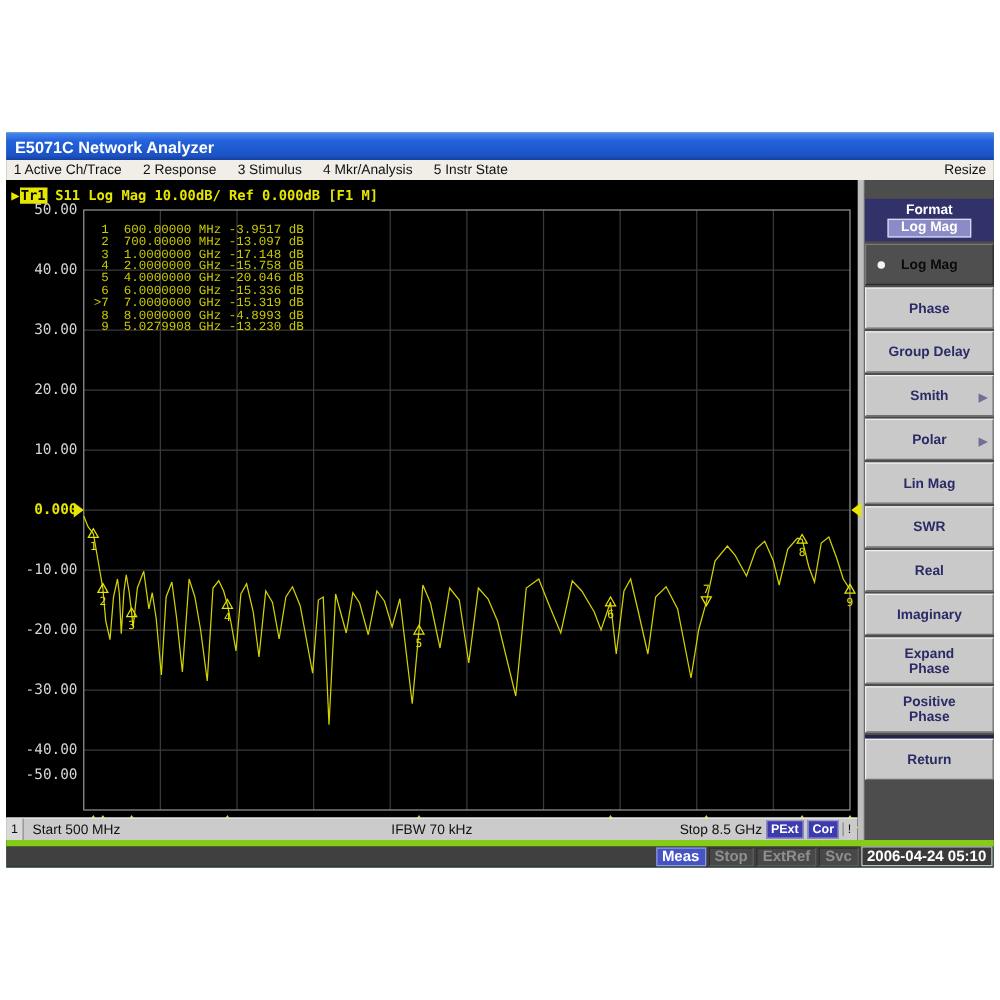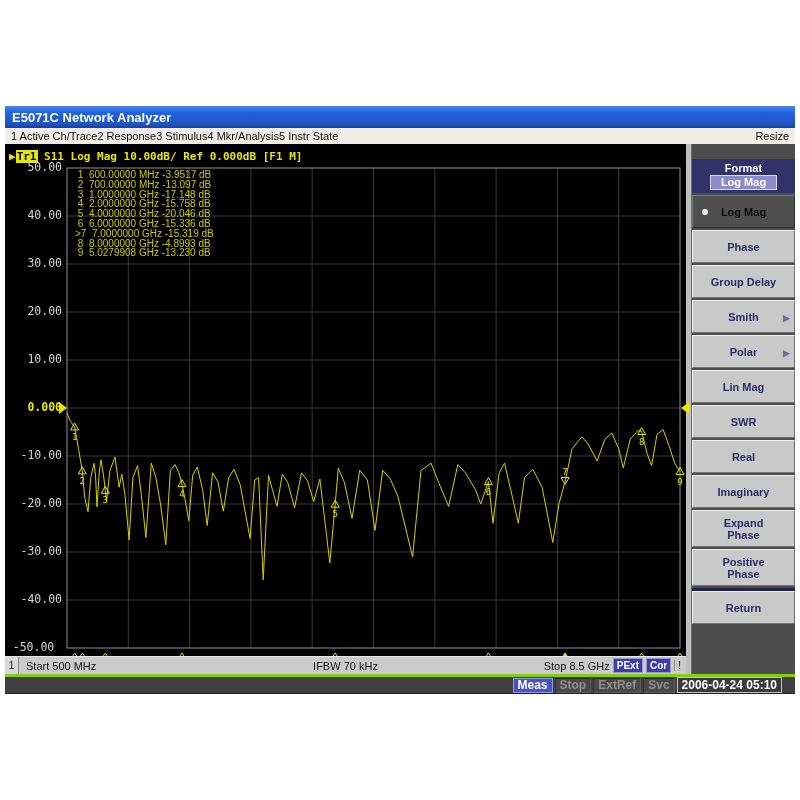--- a/index.html
+++ b/index.html
@@ -7,36 +7,36 @@
          font-family:"Liberation Sans",sans-serif;}
   .window{position:absolute;left:5px;top:106px;width:790px;height:587px;
           display:flex;flex-direction:column;background:#15803d;border-bottom:1px solid #222;}
   
   .titlebar{height:22px;flex:0 0 22px;display:flex;align-items:center;padding-left:7px;
             background:linear-gradient(#4d86ef,#2263dd 30%,#1c52c4 85%,#163f9c);
             color:#fff;font-size:13px;font-weight:bold;}
   
   .menubar{height:16px;flex:0 0 16px;background:#f1eee8;display:flex;align-items:center;
            font-size:11px;color:#111;padding:0 6px;}
-  .menubar .items{display:flex;flex:1;}
+  .menubar .items{display:flex;gap:17px;flex:1;}
   .menu-item{cursor:default;}
   .menu-resize{margin-left:auto;}
   
   .mainrow{flex:1;display:flex;background:#000;min-height:0;}
   .leftpane{position:relative;width:681px;flex:0 0 681px;background:#000;}
   .trace-header{position:absolute;left:4px;top:6px;font-family:"DejaVu Sans Mono",monospace;
                 font-size:11px;font-weight:bold;color:#e6e600;white-space:pre;}
   .trace-header .tr-arrow{color:#e6e600;}
   .trace-header .tr-name{background:#e6e600;color:#000;padding:0 1px;}
   .ylabels{position:absolute;left:0;top:0;width:57px;height:100%;}
   .ylab{position:absolute;right:0;width:57px;text-align:right;font-family:"DejaVu Sans Mono",monospace;
         font-size:11.5px;color:#d6d6d6;line-height:15px;height:15px;}
   .ylab.ref{color:#e6e600;font-weight:bold;}
   .plotsvg{position:absolute;left:54px;top:24px;overflow:visible;}
-  .mkr-table{position:absolute;left:70px;top:26px;font-family:Liberation Sans, sans-serif;
+  .mkr-table{position:absolute;left:70px;top:36px;font-family:Liberation Mono, monospace;
              font-size:10px;line-height:9.8px;color:#c9c900;white-space:pre;}
   
   .chanbar{position:absolute;left:0;bottom:0;width:100%;height:17px;background:#cbcbcb;
            border-top:1px solid #e8e8e8;display:flex;align-items:center;font-size:11px;color:#111;}
   .ch-num{width:13px;height:100%;display:flex;align-items:center;justify-content:center;
           background:#d9d9d9;border-right:1px solid #8a8a8a;font-size:10px;}
   .ch-start{margin-left:7px;}
   .ch-ifbw{position:absolute;left:0;right:0;text-align:center;}
   .ch-right{margin-left:auto;display:flex;align-items:center;gap:3px;padding-right:2px;z-index:1;}
   .ch-box{background:#3c3cae;color:#fff;font-size:10px;font-weight:bold;padding:0 3px;
@@ -58,23 +58,23 @@
        display:flex;flex-direction:column;align-items:center;justify-content:center;
        color:#2a2a66;font-size:11px;font-weight:bold;cursor:pointer;line-height:12px;}
   .btn.twoline{height:35px;}
   .btn.selected{background:#4f4f4f;color:#0a0a0a;border-top:1px solid #7a7a7a;
                 border-left:1px solid #7a7a7a;border-bottom:1px solid #2a2a2a;border-right:1px solid #2a2a2a;}
   .btn.selected .bullet{position:absolute;left:9px;top:50%;margin-top:-3px;width:6px;height:6px;
                         border-radius:50%;background:#f4f4f4;}
   .btn .submenu-arrow{position:absolute;right:4px;top:50%;margin-top:-5px;font-size:9px;color:#707096;}
   .btn.return{margin-top:5px;box-shadow:0 -3px 0 #23234d;}
   
-  .statusbar{height:16px;flex:0 0 16px;background:#404040;border-top:3px solid #84cc16;
+  .statusbar{height:16px;flex:0 0 16px;background:#404040;border-top:5px solid #84cc16;
              display:flex;align-items:center;justify-content:flex-end;gap:2px;
-             font-size:12px;font-weight:bold;padding-right:13px;}
+             font-size:12px;font-weight:bold;padding-right:1px;}
   .st-box{line-height:13px;padding:0 4px;}
   .st-on{background:#4553c4;color:#fff;border:1px solid #8f9ad8;}
   .st-off{color:#8f8f8f;background:#484848;border:1px solid #2e2e2e;border-right-color:#5c5c5c;border-bottom-color:#5c5c5c;}
   .st-date{color:#fff;background:#3a3a3a;border:1px solid #c2c2c2;padding:0 4px;}
 </style>
 </head>
 <body>
 
 <div class="stage">
   <div class="window">
@@ -103,21 +103,21 @@
             <div class="ylab" style="top: 16px;">50.00</div>
             <div class="ylab" style="top: 64px;">40.00</div>
             <div class="ylab" style="top: 112px;">30.00</div>
             <div class="ylab" style="top: 160px;">20.00</div>
             <div class="ylab" style="top: 208px;">10.00</div>
             <div class="ylab ref" style="top: 256px;">0.000</div>
             <div class="ylab" style="top: 304px;">-10.00</div>
             <div class="ylab" style="top: 352px;">-20.00</div>
             <div class="ylab" style="top: 400px;">-30.00</div>
             <div class="ylab" style="top: 448px;">-40.00</div>
-            <div class="ylab" style="top: 496px; text-align: center;">-50.00</div>
+            <div class="ylab" style="top: 468px;">-50.00</div>
           </div>
 
         <svg class="plotsvg" width="630" height="497" viewBox="0 0 630 497">
             <line x1="69.3" y1="0" x2="69.3" y2="480" stroke="#3a3a3a" stroke-width="1"></line>
             <line x1="130.6" y1="0" x2="130.6" y2="480" stroke="#3a3a3a" stroke-width="1"></line>
             <line x1="191.9" y1="0" x2="191.9" y2="480" stroke="#3a3a3a" stroke-width="1"></line>
             <line x1="253.2" y1="0" x2="253.2" y2="480" stroke="#3a3a3a" stroke-width="1"></line>
             <line x1="314.5" y1="0" x2="314.5" y2="480" stroke="#3a3a3a" stroke-width="1"></line>
             <line x1="375.8" y1="0" x2="375.8" y2="480" stroke="#3a3a3a" stroke-width="1"></line>
             <line x1="437.1" y1="0" x2="437.1" y2="480" stroke="#3a3a3a" stroke-width="1"></line>

